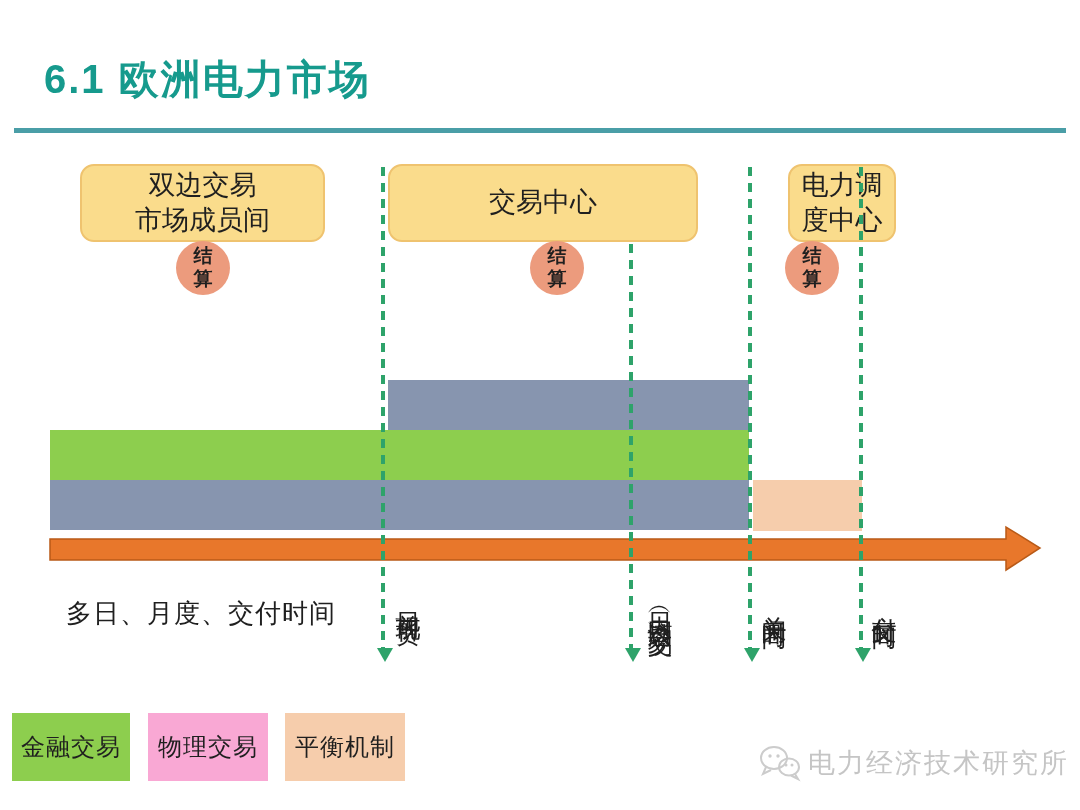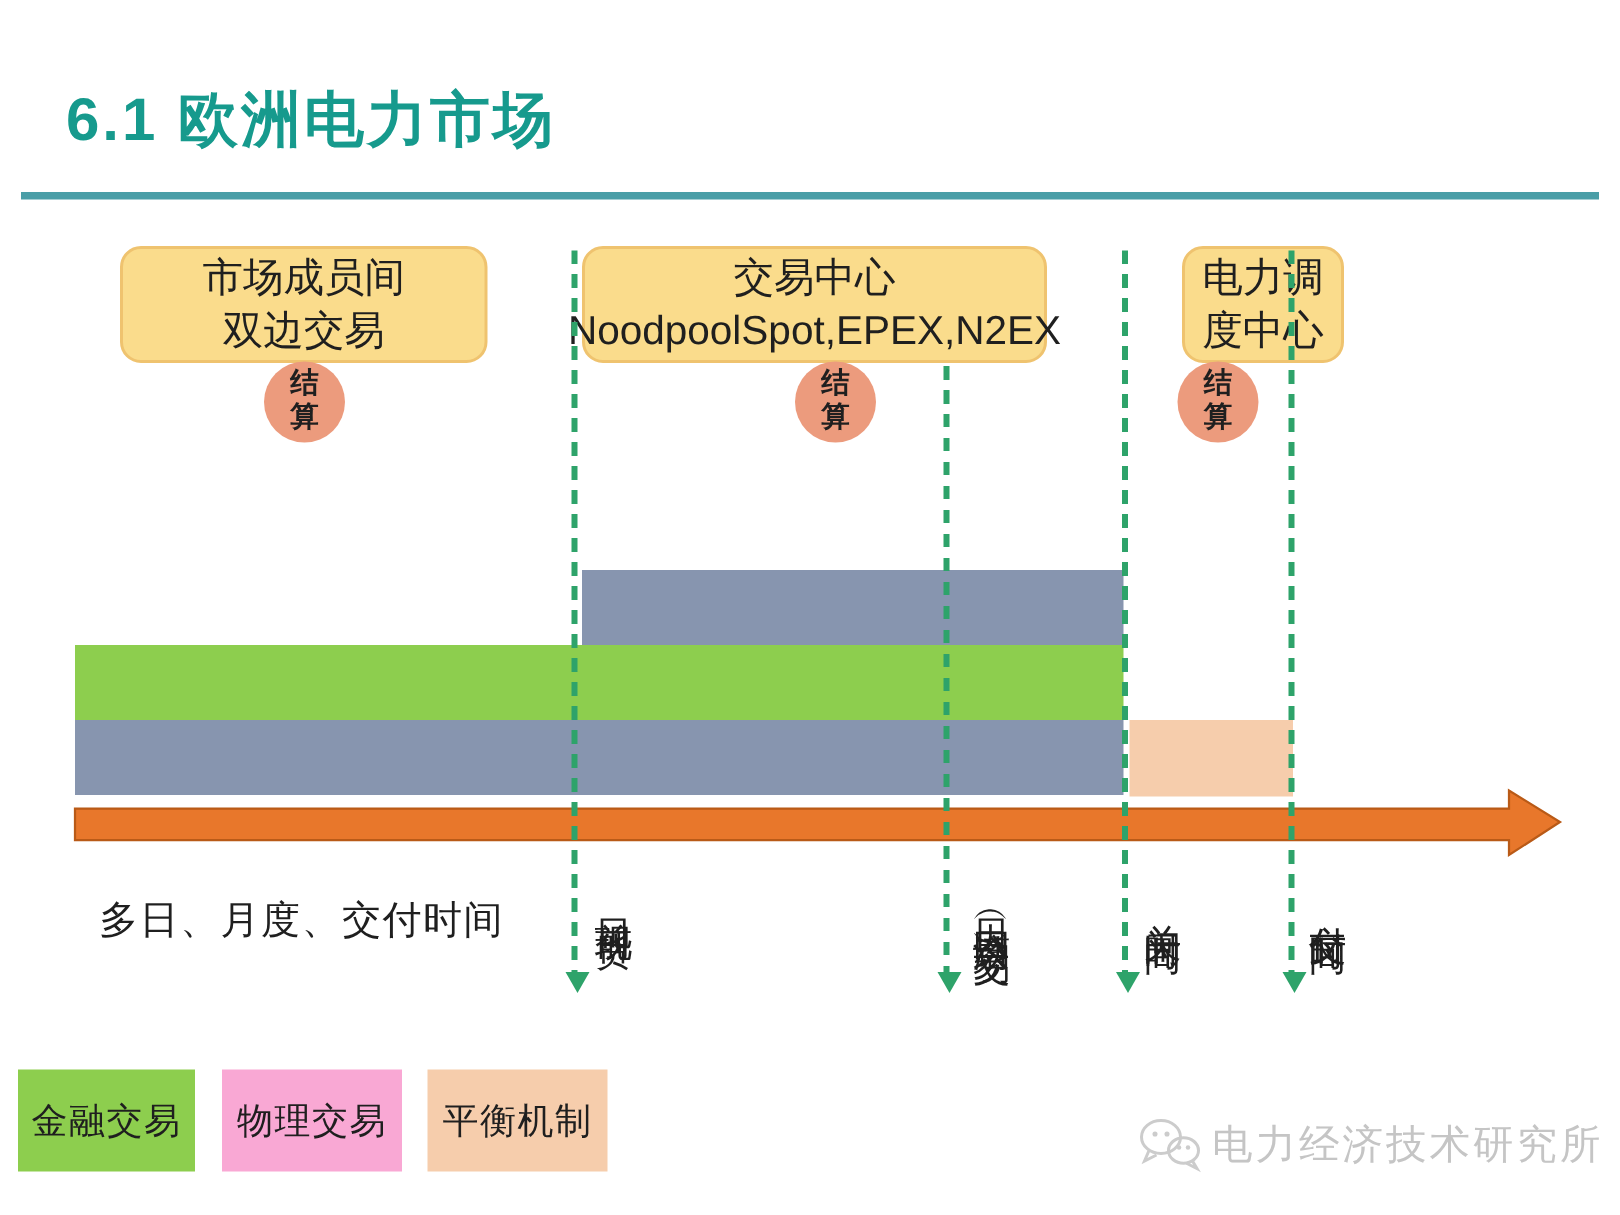--- a/index.html
+++ b/index.html
@@ -73,26 +73,25 @@
 </head>
 <body>
 
 <div class="slide">
 
   <div class="page-title" style="color: rgb(22, 154, 141);">6.1 欧洲电力市场</div>
 
   <div class="title-divider" style="background-color: rgb(74, 158, 167);"></div>
 
   <div class="top-box box-1">
+    <span>双边交易</span>
     <span>市场成员间</span>
-    <span>双边交易</span>
   </div>
   <div class="top-box box-2">
     <span>交易中心</span>
-    <span>NoodpoolSpot,EPEX,N2EX</span>
   </div>
   <div class="top-box box-3">
     <span>电力调</span>
     <span>度中心</span>
   </div>
 
   <div class="settle-badge badge-1" style="background-color: rgb(236, 155, 125);">
     <span>结</span>
     <span>算</span>
   </div>

